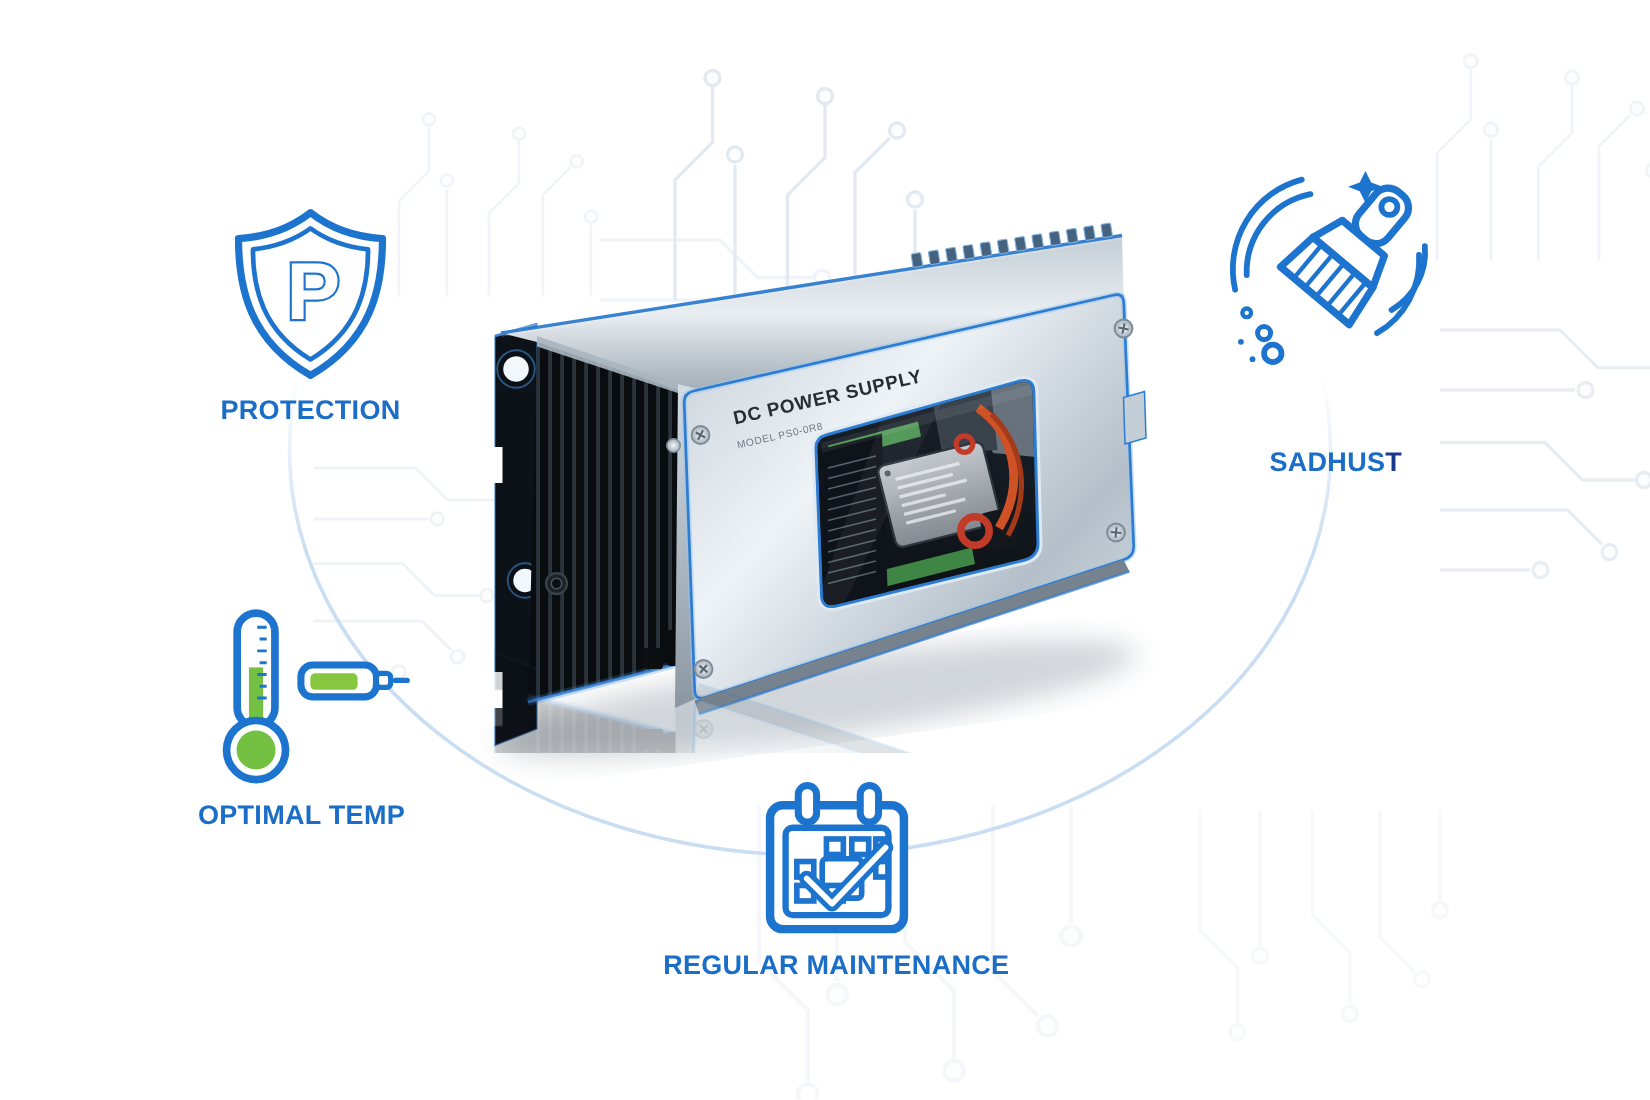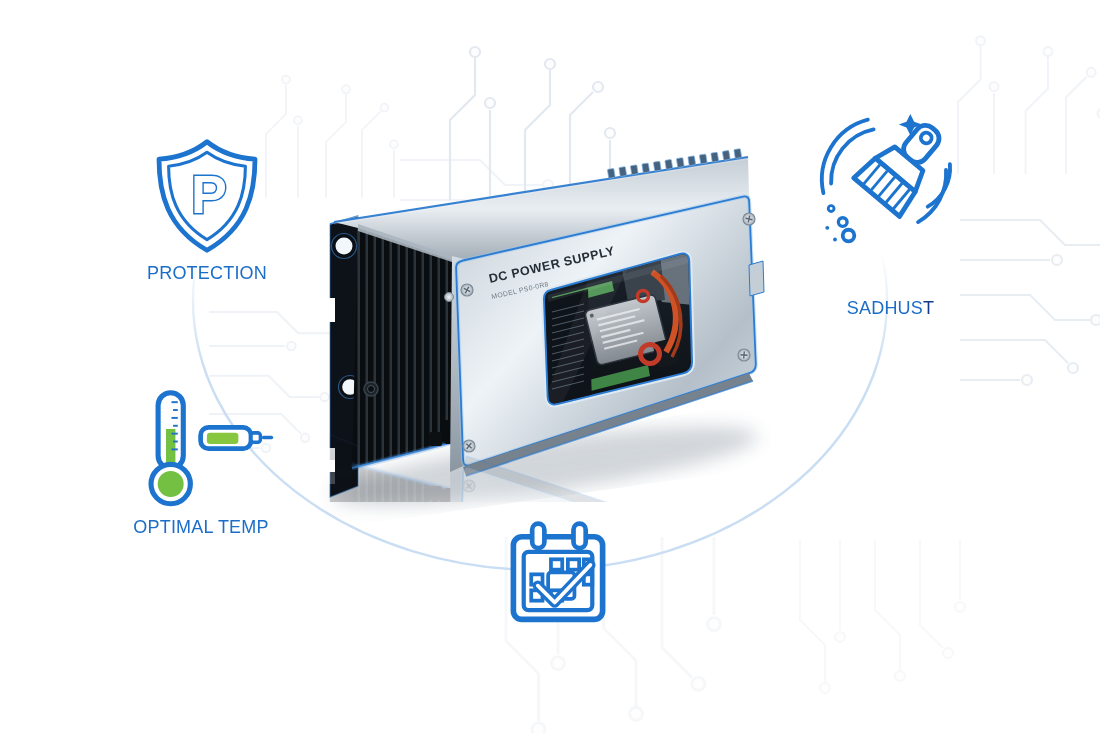--- a/index.html
+++ b/index.html
@@ -1,20 +1,20 @@
 <!DOCTYPE html>
 <html><head>
 <meta charset="utf-8">
 <style>
   html,body{margin:0;padding:0;background:#fff;}
   .canvas{position:relative;width:1100px;height:733px;background:#ffffff;overflow:hidden;
           font-family:"Liberation Sans",sans-serif;}
   .bg-svg{position:absolute;left:0;top:0;}
   .feature{position:absolute;display:flex;flex-direction:column;align-items:center;gap:7px;}
-  .f-label{font-weight:400;font-size:18px;letter-spacing:.2px;color:#1b6ec8;white-space:nowrap;text-align:center;}
+  .f-label{font-weight:700;font-size:18px;letter-spacing:.2px;color:#1b6ec8;white-space:nowrap;text-align:center;}
   .f-label .navy{color:#16398f;}
 </style>
 </head>
 <body>
 
 <div class="canvas">
 
 <svg class="bg-svg" width="1100" height="733" viewBox="0 0 1100 733">
   <defs>
     <g id="traceCluster">
@@ -281,21 +281,21 @@
       <circle cx="18" cy="100" r="3" stroke-width="3"></circle>
       <circle cx="30" cy="114" r="4.5" stroke-width="3.5"></circle>
       <circle cx="14" cy="120" r="2" fill="#1d74cf" stroke="none"></circle>
       <circle cx="36" cy="128" r="6" stroke-width="4"></circle>
       <circle cx="22" cy="132" r="2" fill="#1d74cf" stroke="none"></circle>
     </g>
   </svg>
   <div class="f-label"><span>SADHUS</span><span class="navy">T</span></div>
 </div>
 
-<div class="feature" style="left:111px;top:388px;width:180px;">
+<div class="feature" style="left:111px;top:404px;width:180px;">
   <svg width="180" height="122" viewBox="0 0 185 155">
     <rect x="38" y="6" width="32" height="96" rx="16" fill="#ffffff" stroke="#1d74cf" stroke-width="6.5"></rect>
     <rect x="48" y="52" width="12" height="55" fill="#74c043"></rect>
     <g stroke="#1d74cf" stroke-width="2.5">
       <line x1="55" y1="18" x2="63" y2="18"></line>
           <line x1="57" y1="28" x2="63" y2="28"></line>
       <line x1="55" y1="38" x2="63" y2="38"></line>
           <line x1="57" y1="48" x2="63" y2="48"></line>
       <line x1="55" y1="58" x2="63" y2="58"></line>
           <line x1="57" y1="68" x2="63" y2="68"></line>
@@ -324,15 +324,16 @@
       <rect x="85" y="44" width="9" height="11"></rect>
       <rect x="29" y="60" width="12" height="11"></rect>
           <rect x="85" y="60" width="9" height="11"></rect>
       <rect x="29" y="77" width="12" height="11"></rect>
           <rect x="50" y="77" width="12" height="11"></rect>
       <rect x="47" y="58" width="28" height="28" rx="3"></rect>
     </g>
     <path d="M 36 72 L 54 90 L 92 50" fill="none" stroke="#1d74cf" stroke-width="11" stroke-linecap="round" stroke-linejoin="round"></path>
     <path d="M 36 72 L 54 90 L 92 50" fill="none" stroke="#ffffff" stroke-width="4" stroke-linecap="round" stroke-linejoin="round"></path>
   </svg>
+  <div class="f-label">REGULAR MAINTENANCE</div>
 </div>
 
 </div>
 
 </body></html>

